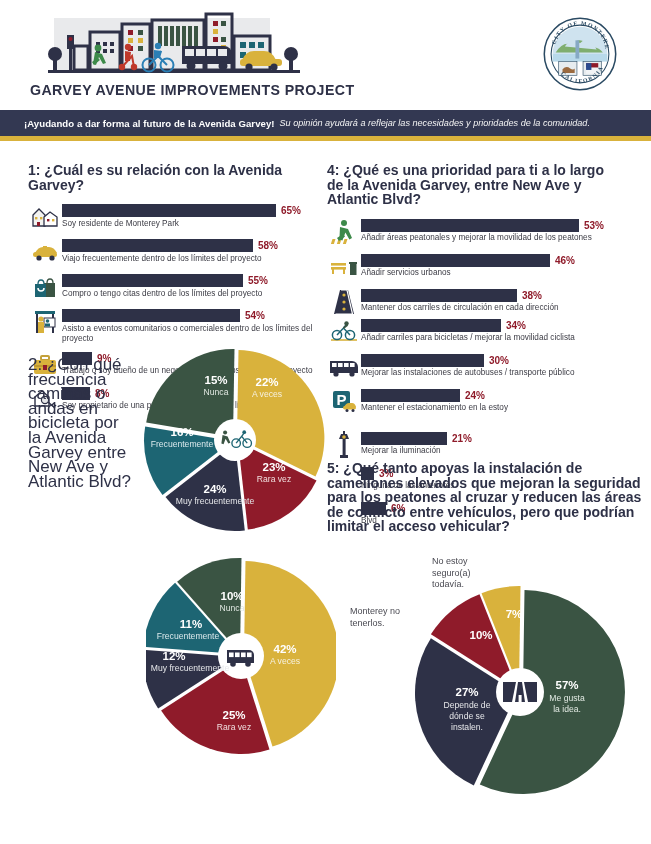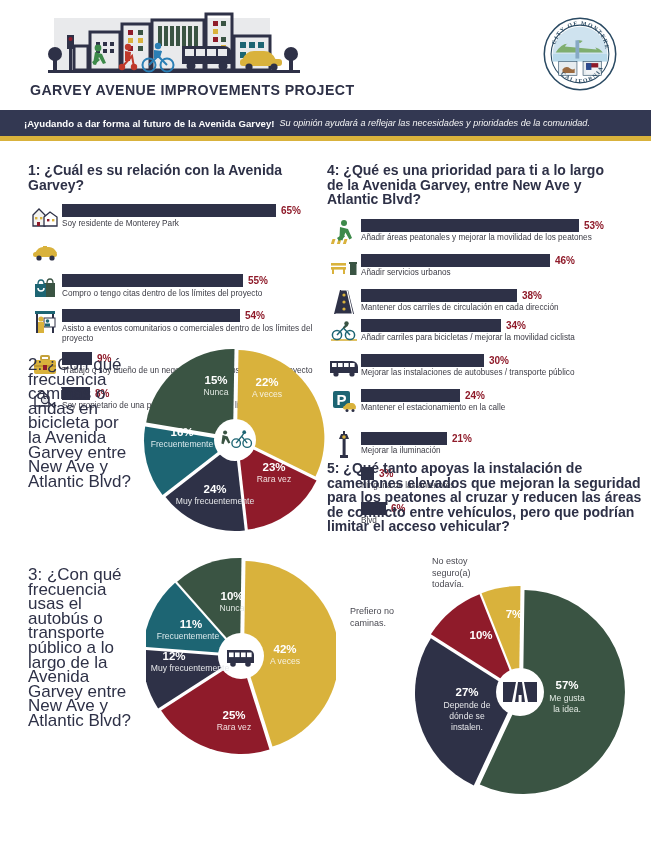--- a/index.html
+++ b/index.html
@@ -261,20 +261,27 @@
           <div class="bar-row" style="margin-top:5px">
             <div class="bar-icon">
               <svg width="28" height="18" viewBox="0 0 28 18">
                 <path d="M4 10 q3 -6 8 -6 h6 q5 0 8 6 z" fill="#d9b23c"></path>
                 <rect x="2" y="9" width="24" height="5" rx="2.5" fill="#d9b23c"></rect>
                 <rect x="12" y="3" width="4" height="2.4" fill="#d9b23c"></rect>
                 <circle cx="8" cy="15" r="2.6" fill="#2e3147"></circle>
                 <circle cx="21" cy="15" r="2.6" fill="#2e3147"></circle>
               </svg>
             </div>
+            <div class="bar-body">
+              <div class="bar-line">
+                <div class="bar-fill" style="width:191px"></div>
+                <span class="bar-pct">58%</span>
+              </div>
+              <div class="bar-label">Viajo frecuentemente dentro de los límites del proyecto</div>
+            </div>
           </div>
 
           <div class="bar-row" style="margin-top:5px">
             <div class="bar-icon">
               <svg width="26" height="24" viewBox="0 0 26 24">
                 <path d="M12 8 h11 v14 h-11 z" fill="#3a5443"></path>
                 <path d="M15 8 q0 -4 3 -4 q3 0 3 4" fill="none" stroke="#3a5443" stroke-width="1.3"></path>
                 <path d="M3 9 h11 v13 h-11 z" fill="#1d6573"></path>
                 <path d="M6 9 q0 -4 3 -4 q3 0 3 4" fill="none" stroke="#1d6573" stroke-width="1.3"></path>
                 <path d="M6 13 a3 3 0 0 0 6 0" fill="none" stroke="#fff" stroke-width="1.5"></path>
@@ -391,21 +398,20 @@
 
           <text x="39" y="90" class="pie-txt-pct" fill="#ffffff" text-anchor="middle" font-family="'Liberation Sans',sans-serif" font-weight="bold">16%</text>
           <text x="39" y="101" class="pie-txt-lbl" fill="#dbe9ec" text-anchor="middle" font-family="'Liberation Sans',sans-serif">Frecuentemente</text>
 
           <text x="73" y="38" class="pie-txt-pct" fill="#ffffff" text-anchor="middle" font-family="'Liberation Sans',sans-serif" font-weight="bold">15%</text>
           <text x="73" y="49" class="pie-txt-lbl" fill="#e0e7e1" text-anchor="middle" font-family="'Liberation Sans',sans-serif">Nunca</text>
         </svg>
       </div>
 
       <div class="pie-block" style="position:absolute; left:0; top:415px; width:322px; height:215px;">
-        <div class="pie-prompt" style="left:28px; top:12px; width:110px;">3: ¿Con qué frecuencia usas el autobús o transporte público a lo largo de la Avenida Garvey entre New Ave y Atlantic Blvd?</div>
         <svg style="position:absolute; left:146px; top:0;" width="190" height="212" viewBox="0 0 190 212">
           <g transform="translate(95,100)">
 
             <path d="M 0 0 L 1.5 -95 A 95 95 0 0 1 28.5 90.6 L 0 0 Z" fill="#d9b23c" transform="translate(3,0)"></path>
 
             <path d="M 0 0 L 28.5 90.6 A 95 95 0 0 1 -79.9 51.4 L 0 0 Z" fill="#8f1b2a" transform="translate(0,3)"></path>
 
             <path d="M 0 0 L -79.9 51.4 A 95 95 0 0 1 -94.7 -7.2 L 0 0 Z" fill="#2e3147" transform="translate(-3,1)"></path>
 
             <path d="M 0 0 L -94.7 -7.2 A 95 95 0 0 1 -62.9 -71.2 L 0 0 Z" fill="#1d6573" transform="translate(-3,-2)"></path>
@@ -574,21 +580,21 @@
                 <rect x="12" y="17" width="13" height="3.5" rx="1.7" fill="#d9b23c"></rect>
                 <circle cx="16" cy="21.5" r="1.5" fill="#2e3147"></circle>
                 <circle cx="22" cy="21.5" r="1.5" fill="#2e3147"></circle>
               </svg>
             </div>
             <div class="bar-body">
               <div class="bar-line">
                 <div class="bar-fill" style="width:99px"></div>
                 <span class="bar-pct">24%</span>
               </div>
-              <div class="bar-label">Mantener el estacionamiento en la calle</div>
+              <div class="bar-label">Mantener el estacionamiento en la estoy</div>
             </div>
           </div>
 
           <div class="bar-row" style="margin-top:13px">
             <div class="bar-icon">
               <svg width="18" height="28" viewBox="0 0 18 28">
                 <path d="M6 3 h6 l2 5 h-10 z" fill="#2e3147"></path>
                 <rect x="8" y="0" width="2" height="3" fill="#2e3147"></rect>
                 <rect x="7.6" y="8" width="3" height="16" fill="#2e3147"></rect>
                 <rect x="5" y="24" width="8" height="3" fill="#2e3147"></rect>
@@ -634,21 +640,21 @@
           <div>5: ¿Qué tanto apoyas la instalación de</div>
           <div>camellones elevados que mejoran la seguridad</div>
           <div>para los peatones al cruzar y reducen las áreas</div>
           <div>de conflicto entre vehículos, pero que podrían</div>
           <div>limitar el acceso vehicular?</div>
         </div>
       </div>
 
       <div style="position:absolute; left:0; top:410px; width:329px; height:260px;">
         <div class="callout" style="left:110px; top:5px; width:68px;">No estoy seguro(a) todavía.</div>
-        <div class="callout" style="left:28px; top:55px; width:64px;">Prefiero no caminas.</div>
+        <div class="callout" style="left:28px; top:55px; width:64px;">Monterey no tenerlos.</div>
 
         <svg style="position:absolute; left:90px; top:33px;" width="216" height="218" viewBox="0 0 216 218">
           <g transform="translate(108,108)">
 
             <path d="M 0 0 L 1.5 -102 A 102 102 0 1 1 -43.2 92.4 L 0 0 Z" fill="#3a5443" transform="translate(3,0)"></path>
 
             <path d="M 0 0 L -43.2 92.4 A 102 102 0 0 1 -86.1 -54.7 L 0 0 Z" fill="#2e3147" transform="translate(-3,1)"></path>
 
             <path d="M 0 0 L -86.1 -54.7 A 102 102 0 0 1 -37.5 -94.8 L 0 0 Z" fill="#8f1b2a" transform="translate(-3,-3)"></path>
 

